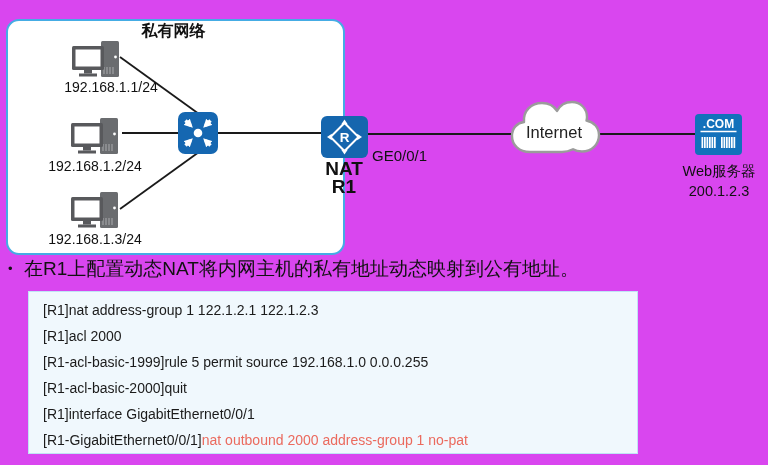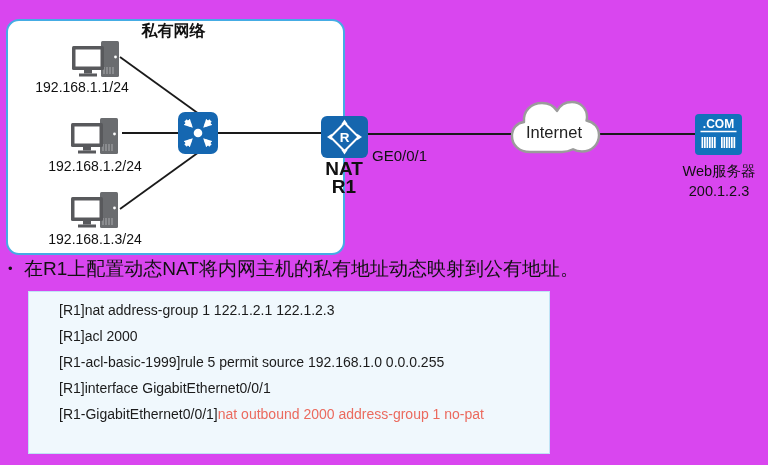--- a/index.html
+++ b/index.html
@@ -30,22 +30,22 @@
   #server-label{
     left:658px;top:161px;width:122px;text-align:center;
     font-size:14.5px;line-height:20px;color:#111;z-index:3;
   }
   #bullet-row{
     left:8px;top:258px;width:740px;display:flex;align-items:flex-start;z-index:3;
   }
   #bullet-dot{font-size:13px;line-height:21px;width:16px;color:#111;}
   #bullet-text{font-size:19px;line-height:21px;color:#111;}
   #code-block{
-    left:28px;top:291px;width:522px;height:163px;box-sizing:border-box;
-    background:#f0f8fd;border:1px solid #c0e4f5;padding:5px 14px 0 30px;z-index:3;
+    left:28px;top:291px;width:610px;height:163px;box-sizing:border-box;
+    background:#f0f8fd;border:1px solid #c0e4f5;padding:5px 14px 0 14px;z-index:3;
   }
   .code-line{font-size:14px;line-height:26px;height:26px;white-space:nowrap;color:#1b1b1b;}
   .code-red{color:#eb6a5e;}
 </style>
 </head>
 <body>
 
 <div id="canvas">
 
   <div class="abs" id="pn-box"></div>
@@ -65,21 +65,21 @@
     <line x1="33" y1="27" x2="33" y2="34" stroke="#a0a2a4" stroke-width="1.2"></line>
     <line x1="36" y1="27" x2="36" y2="34" stroke="#a0a2a4" stroke-width="1.2"></line>
     <line x1="39" y1="27" x2="39" y2="34" stroke="#a0a2a4" stroke-width="1.2"></line>
     <line x1="42" y1="27" x2="42" y2="34" stroke="#a0a2a4" stroke-width="1.2"></line>
     <circle cx="44.5" cy="17" r="1.4" fill="#ffffff"></circle>
     <rect x="1" y="6" width="32" height="24" rx="1.5" fill="#58595c"></rect>
     <rect x="4.5" y="9.5" width="25" height="17" fill="#ffffff"></rect>
     <rect x="13" y="30" width="8" height="3.5" fill="#58595c"></rect>
     <rect x="8" y="33.5" width="18" height="3" fill="#58595c"></rect>
   </svg>
-  <div class="abs host-label" style="left:17px;top:79px">192.168.1.1/24</div>
+  <div class="abs host-label" style="left:46px;top:79px">192.168.1.1/24</div>
 
   <svg class="abs icon" style="left:70px;top:117px" width="50" height="39" viewBox="0 0 50 39">
     <rect x="30" y="1" width="18" height="36" rx="1.5" fill="#6a6c6f"></rect>
     <line x1="33" y1="27" x2="33" y2="34" stroke="#a0a2a4" stroke-width="1.2"></line>
     <line x1="36" y1="27" x2="36" y2="34" stroke="#a0a2a4" stroke-width="1.2"></line>
     <line x1="39" y1="27" x2="39" y2="34" stroke="#a0a2a4" stroke-width="1.2"></line>
     <line x1="42" y1="27" x2="42" y2="34" stroke="#a0a2a4" stroke-width="1.2"></line>
     <circle cx="44.5" cy="17" r="1.4" fill="#ffffff"></circle>
     <rect x="1" y="6" width="32" height="24" rx="1.5" fill="#58595c"></rect>
     <rect x="4.5" y="9.5" width="25" height="17" fill="#ffffff"></rect>
@@ -171,17 +171,18 @@
 
   <div class="abs" id="bullet-row">
     <span id="bullet-dot">•</span>
     <span id="bullet-text">在R1上配置动态NAT将内网主机的私有地址动态映射到公有地址。</span>
   </div>
 
   <div class="abs" id="code-block">
     <div class="code-line">[R1]nat address-group 1 122.1.2.1 122.1.2.3</div>
     <div class="code-line">[R1]acl 2000</div>
     <div class="code-line">[R1-acl-basic-1999]rule 5 permit source 192.168.1.0 0.0.0.255</div>
+    <div class="code-line">[R1-acl-basic-2000]quit</div>
     <div class="code-line">[R1]interface GigabitEthernet0/0/1</div>
     <div class="code-line"><span>[R1-GigabitEthernet0/0/1]</span><span class="code-red">nat outbound 2000 address-group 1 no-pat</span></div>
   </div>
 
 </div>
 
 </body></html>

